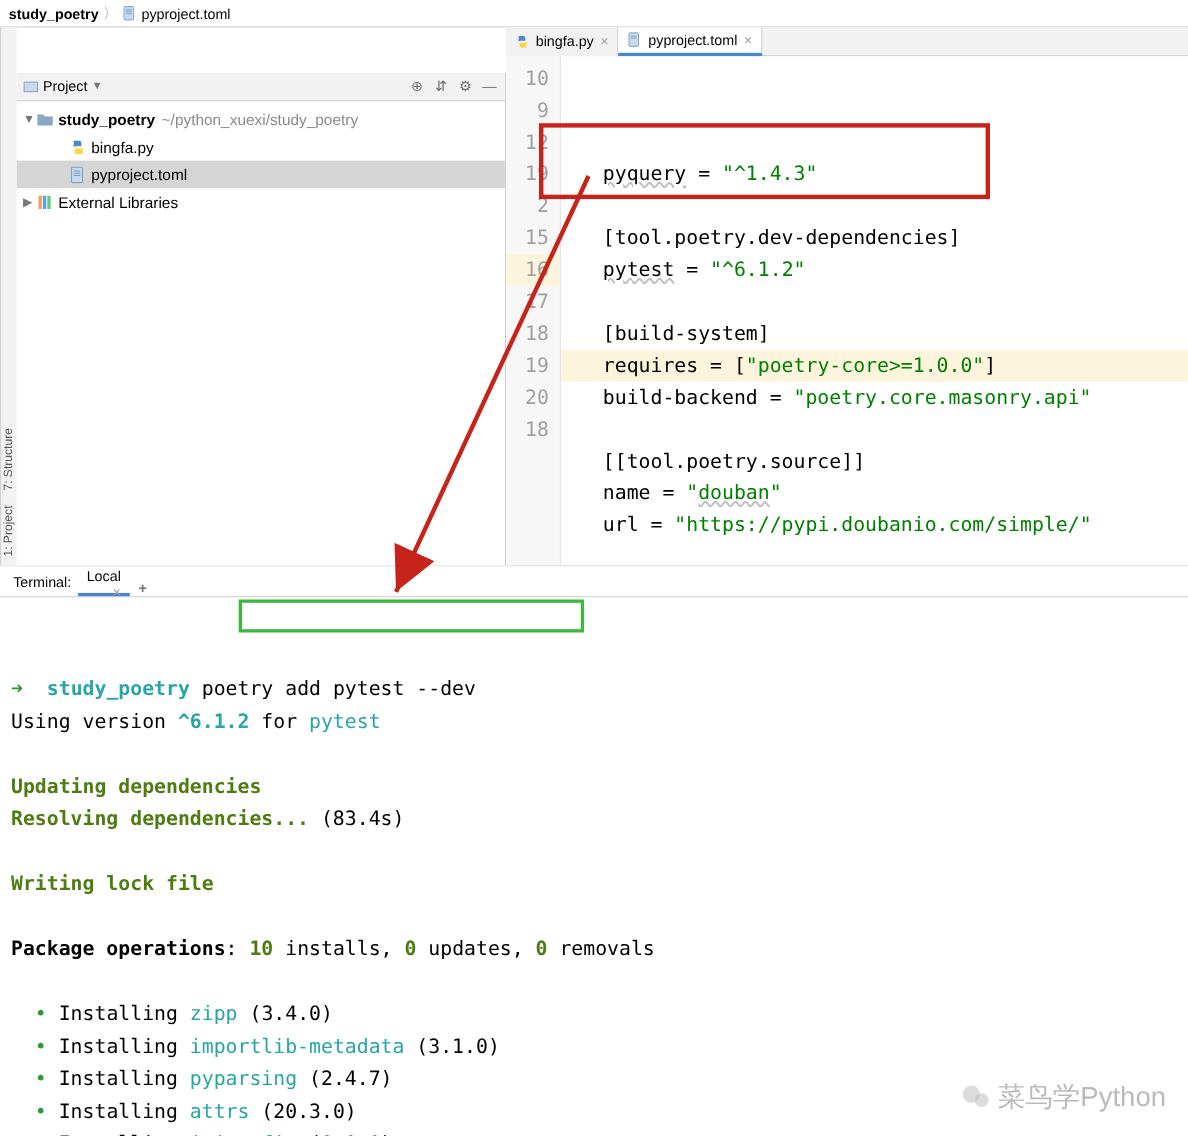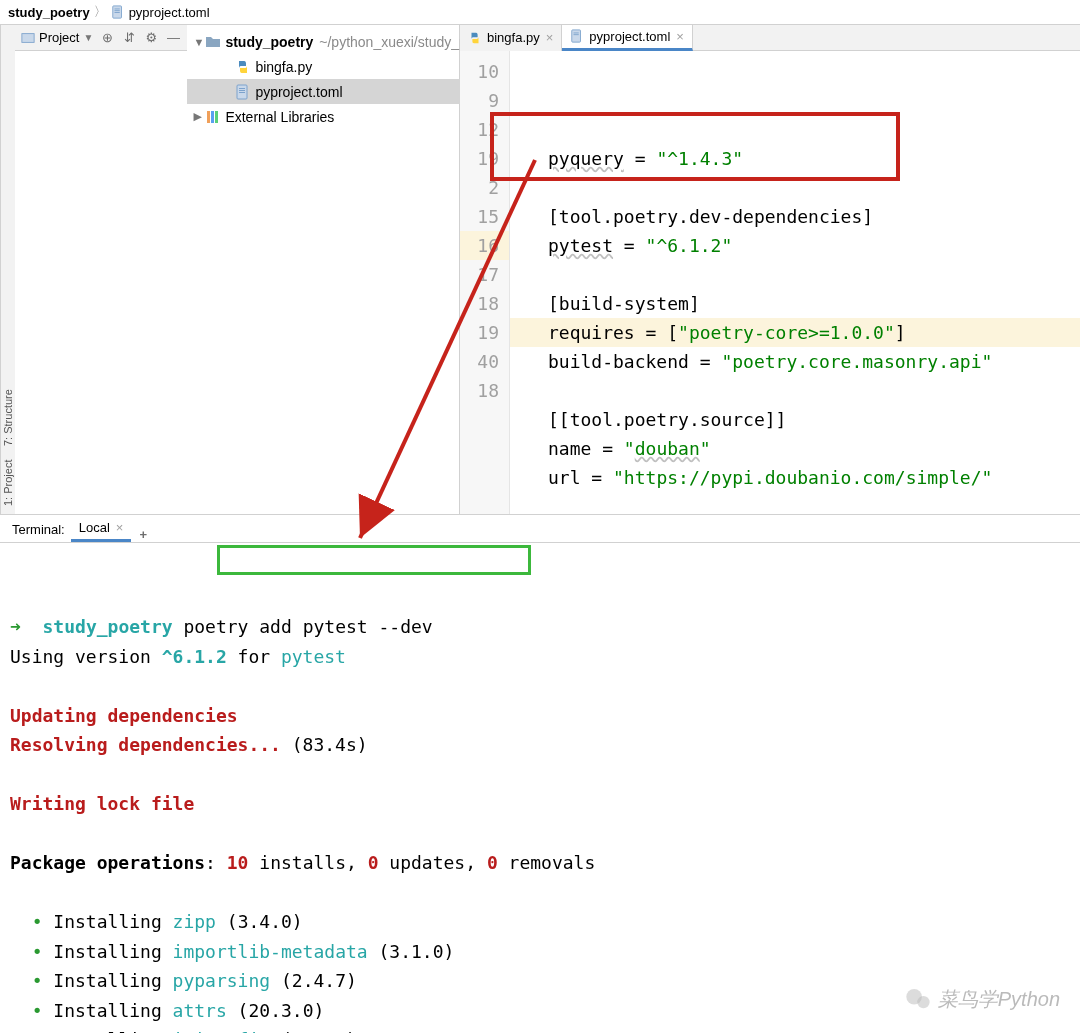--- a/index.html
+++ b/index.html
@@ -12,21 +12,21 @@
   .breadcrumb .bold { font-weight: 700; }
   .crumb-icon { width: 14px; height: 14px; margin-right: 4px; display: inline-block; }
 
   
   .main-split { display: flex; height: 490px; border-bottom: 1px solid #d1d1d1; }
 
   
   .left-rail { width: 15px; background: #f2f2f2; border-right: 1px solid #d1d1d1; writing-mode: vertical-rl; transform: rotate(180deg); font-size: 11px; color: #555; display: flex; align-items: center; padding-top: 8px; gap: 14px; }
 
   
-  .project-pane { width: 445px; background: #fff; border-right: 1px solid #d1d1d1; display: flex; flex-direction: row; }
+  .project-pane { width: 445px; background: #fff; border-right: 1px solid #d1d1d1; display: flex; flex-direction: column; margin-top: 41px; }
   .project-header { display: flex; align-items: center; height: 26px; padding: 0 6px; border-bottom: 1px solid #d1d1d1; background: #f2f2f2; }
   .project-header .title { font-size: 13px; margin-left: 4px; }
   .project-header .dropdown-arrow { color: #777; margin-left: 4px; font-size: 10px; }
   .project-header .spacer { flex: 1; }
   .hdr-icon { width: 16px; height: 16px; display: inline-flex; align-items: center; justify-content: center; color: #6e6e6e; margin-left: 6px; cursor: pointer; font-size: 13px; }
 
   .tree { padding: 4px 0; font-size: 14px; }
   .tree-row { display: flex; align-items: center; height: 25px; padding-left: 6px; }
   .tree-row.selected { background: #d5d5d5; }
   .arrow { width: 12px; display: inline-block; color: #777; font-size: 11px; }
@@ -49,32 +49,32 @@
   .code .line { height: 29px; padding-right: 8px; }
   .code .hl { background: #fcf4dc; }
   .code .str { color: #008000; }
   .squiggle { text-decoration-line: underline; text-decoration-style: wavy; text-decoration-color: #c0c0c0; }
   .red-box { position: absolute; border: 4px solid #c6231b; pointer-events: none; }
   .green-box { position: absolute; border: 3px solid #3cb83c; pointer-events: none; }
 
   
   .terminal-tabs { display: flex; align-items: flex-end; height: 28px; padding-left: 6px; background: #fff; border-bottom: 1px solid #d1d1d1; font-size: 13px; }
   .terminal-tabs .label { padding: 0 6px; height: 26px; display: flex; align-items: center; margin-top: 31px; }
-  .terminal-tabs .ttab { padding: 0 8px; height: 26px; display: flex; align-items: center; border-bottom: 3px solid #4a86c7; }
+  .terminal-tabs .ttab { padding: 0 8px; height: 26px; display: flex; align-items: flex-end; border-bottom: 3px solid #4a86c7; flex-direction: column; }
   .terminal-tabs .ttab .close { color: #a0a0a0; margin-left: 6px; }
   .terminal-tabs .plus { padding: 0 8px; color: #6e6e6e; font-weight: 700; cursor: pointer; }
 
   .terminal { padding: 10px 10px 0 10px; font-family: Menlo, Consolas, monospace; font-size: 18px; line-height: 29.5px; color: #000; white-space: pre; position: relative; }
-  .term-blue { color: #b91c1c; font-weight: 700; }
+  .term-blue { color: #4d7c0f; font-weight: 700; }
   .term-cyan { color: #28a6a6; }
   .term-green { color: #2a9931; }
   .term-gold { color: #000000; }
   .bold { font-weight: 700; }
 
-  .watermark { position: absolute; right: 20px; bottom: 20px; color: rgba(140,140,140,0.6); font-size: 20px; font-style: italic; font-family: sans-serif; display: flex; align-items: center; gap: 6px; }
+  .watermark { position: absolute; right: 20px; bottom: 20px; color: rgba(140,140,140,0.6); font-size: 25px; font-family: sans-serif; display: flex; align-items: center; gap: 6px; }
   .wm-icon { width: 28px; height: 28px; opacity: 0.6; }
 
   
   .arrow-svg { position: absolute; pointer-events: none; }
 
   
   svg { display: block; }
 </style>
 </head>
 <body>
@@ -176,21 +176,21 @@
           <div>10</div>
           <div>9</div>
           <div>12</div>
           <div>19</div>
           <div>2</div>
           <div>15</div>
           <div style="background: rgb(252, 244, 220); margin-right: -10px; padding-right: 10px;">16</div>
           <div>17</div>
           <div>18</div>
           <div>19</div>
-          <div>40</div>
+          <div>20</div>
           <div>18</div>
         </div>
       <div class="code mono" id="code">
         <div class="red-box" style="left:-20px; top:61px; width:410px; height:69px;"></div>
       <div class="line"><span class="squiggle">pyquery</span> = <span class="str">"^1.4.3"</span></div><div class="line">&nbsp;</div><div class="line">[tool.poetry.dev-dependencies]</div><div class="line"><span class="squiggle">pytest</span> = <span class="str">"^6.1.2"</span></div><div class="line">&nbsp;</div><div class="line">[build-system]</div><div class="line hl" style="margin-left: -38px; padding-left: 38px;">requires = [<span class="str">"poetry-core&gt;=1.0.0"</span>]</div><div class="line">build-backend = <span class="str">"poetry.core.masonry.api"</span></div><div class="line">&nbsp;</div><div class="line">[[tool.poetry.source]]</div><div class="line">name = <span class="str">"<span class="squiggle">douban</span>"</span></div><div class="line">url = <span class="str">"https://pypi.doubanio.com/simple/"</span></div></div>
     </div>
   </div>
 </div>
 
 <div class="terminal-tabs">

